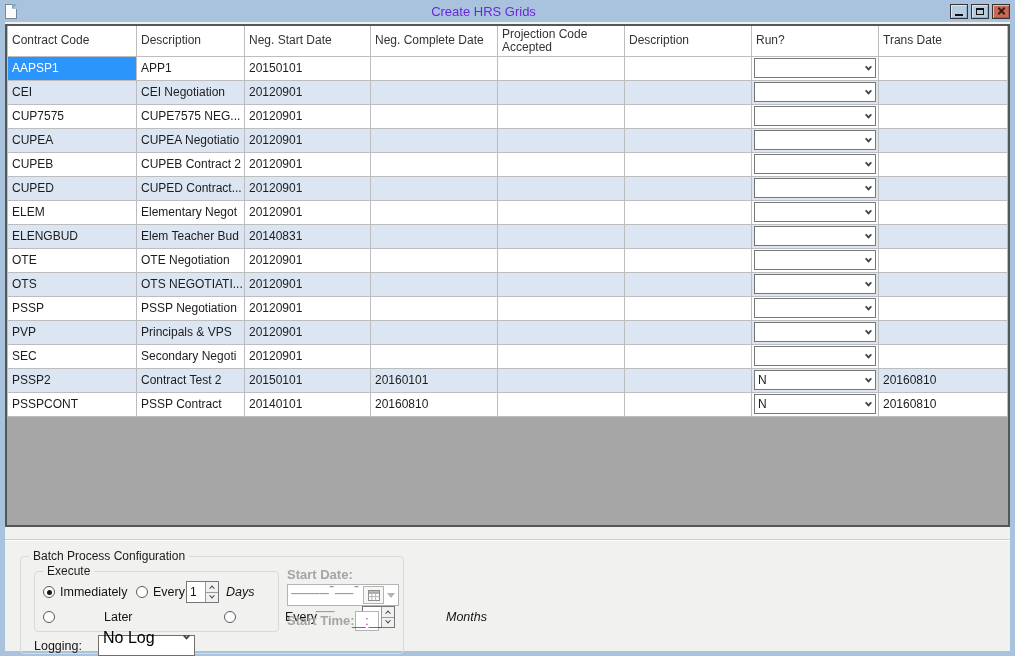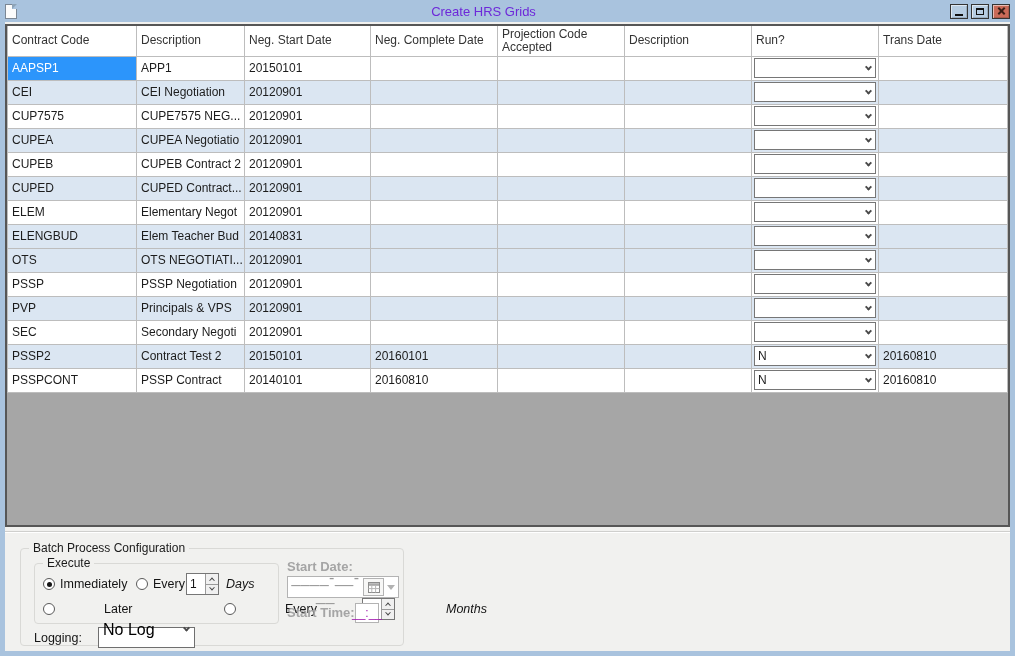--- a/index.html
+++ b/index.html
@@ -38,21 +38,21 @@
   tr.alt td { background:#dbe6f2; }
   td.selected { background:#2c95fb; color:#ffffff; }
   td.run-cell { padding:1px 2px; }
   .combo { height:20px; border:1px solid #767676; background:#fff; display:flex;
       align-items:center; justify-content:space-between; padding:0 4px 0 3px; cursor:default; }
   .combo-val { font-size:12px; color:#1c1c1c; }
   .chev { display:inline-block; width:5px; height:5px; border-right:2px solid #4a4a4a;
       border-bottom:2px solid #4a4a4a; transform:rotate(45deg) translate(-1px,-1px); }
 
   
-  .panel { flex:1; margin-top:4px; border-top:1px solid #cfcfcd; box-shadow:inset 0 1px 0 #ffffff;
+  .panel { flex:1; margin-top:12px; border-top:1px solid #cfcfcd; box-shadow:inset 0 1px 0 #ffffff;
       position:relative; background:#f1f1ef; }
   .groupbox { position:absolute; border:1px solid #d9d9d6; border-radius:4px; }
   .gb-label { position:absolute; top:-8px; left:8px; background:#f1f1ef; padding:0 4px;
       font-size:12px; color:#1a1a1a; white-space:nowrap; }
   .outer-box { left:15px; top:16px; width:384px; height:98px; }
   .exec-box  { left:13px; top:14px; width:245px; height:61px; }
   .exec-row { position:absolute; left:8px; display:flex; align-items:center; }
   .exec-row.r1 { top:9px; } .exec-row.r2 { top:34px;gap:44px; }
   .radio { width:12px; height:12px; border-radius:50%; border:1px solid #5a5a5a; background:#fff;
       position:relative; flex:none; cursor:default; }
@@ -247,20 +247,35 @@
             <td></td>
             <td></td>
             <td class="run-cell">
               <div class="combo">
                 <span class="combo-val"></span>
                 <i class="chev"></i>
               </div>
             </td>
             <td></td>
           </tr>
+          <tr>
+            <td>OTE</td>
+            <td>OTE Negotiation</td>
+            <td>20120901</td>
+            <td></td>
+            <td></td>
+            <td></td>
+            <td class="run-cell">
+              <div class="combo">
+                <span class="combo-val"></span>
+                <i class="chev"></i>
+              </div>
+            </td>
+            <td></td>
+          </tr>
           <tr class="alt">
             <td>OTS</td>
             <td>OTS NEGOTIATI...</td>
             <td>20120901</td>
             <td></td>
             <td></td>
             <td></td>
             <td class="run-cell">
               <div class="combo">
                 <span class="combo-val"></span>

